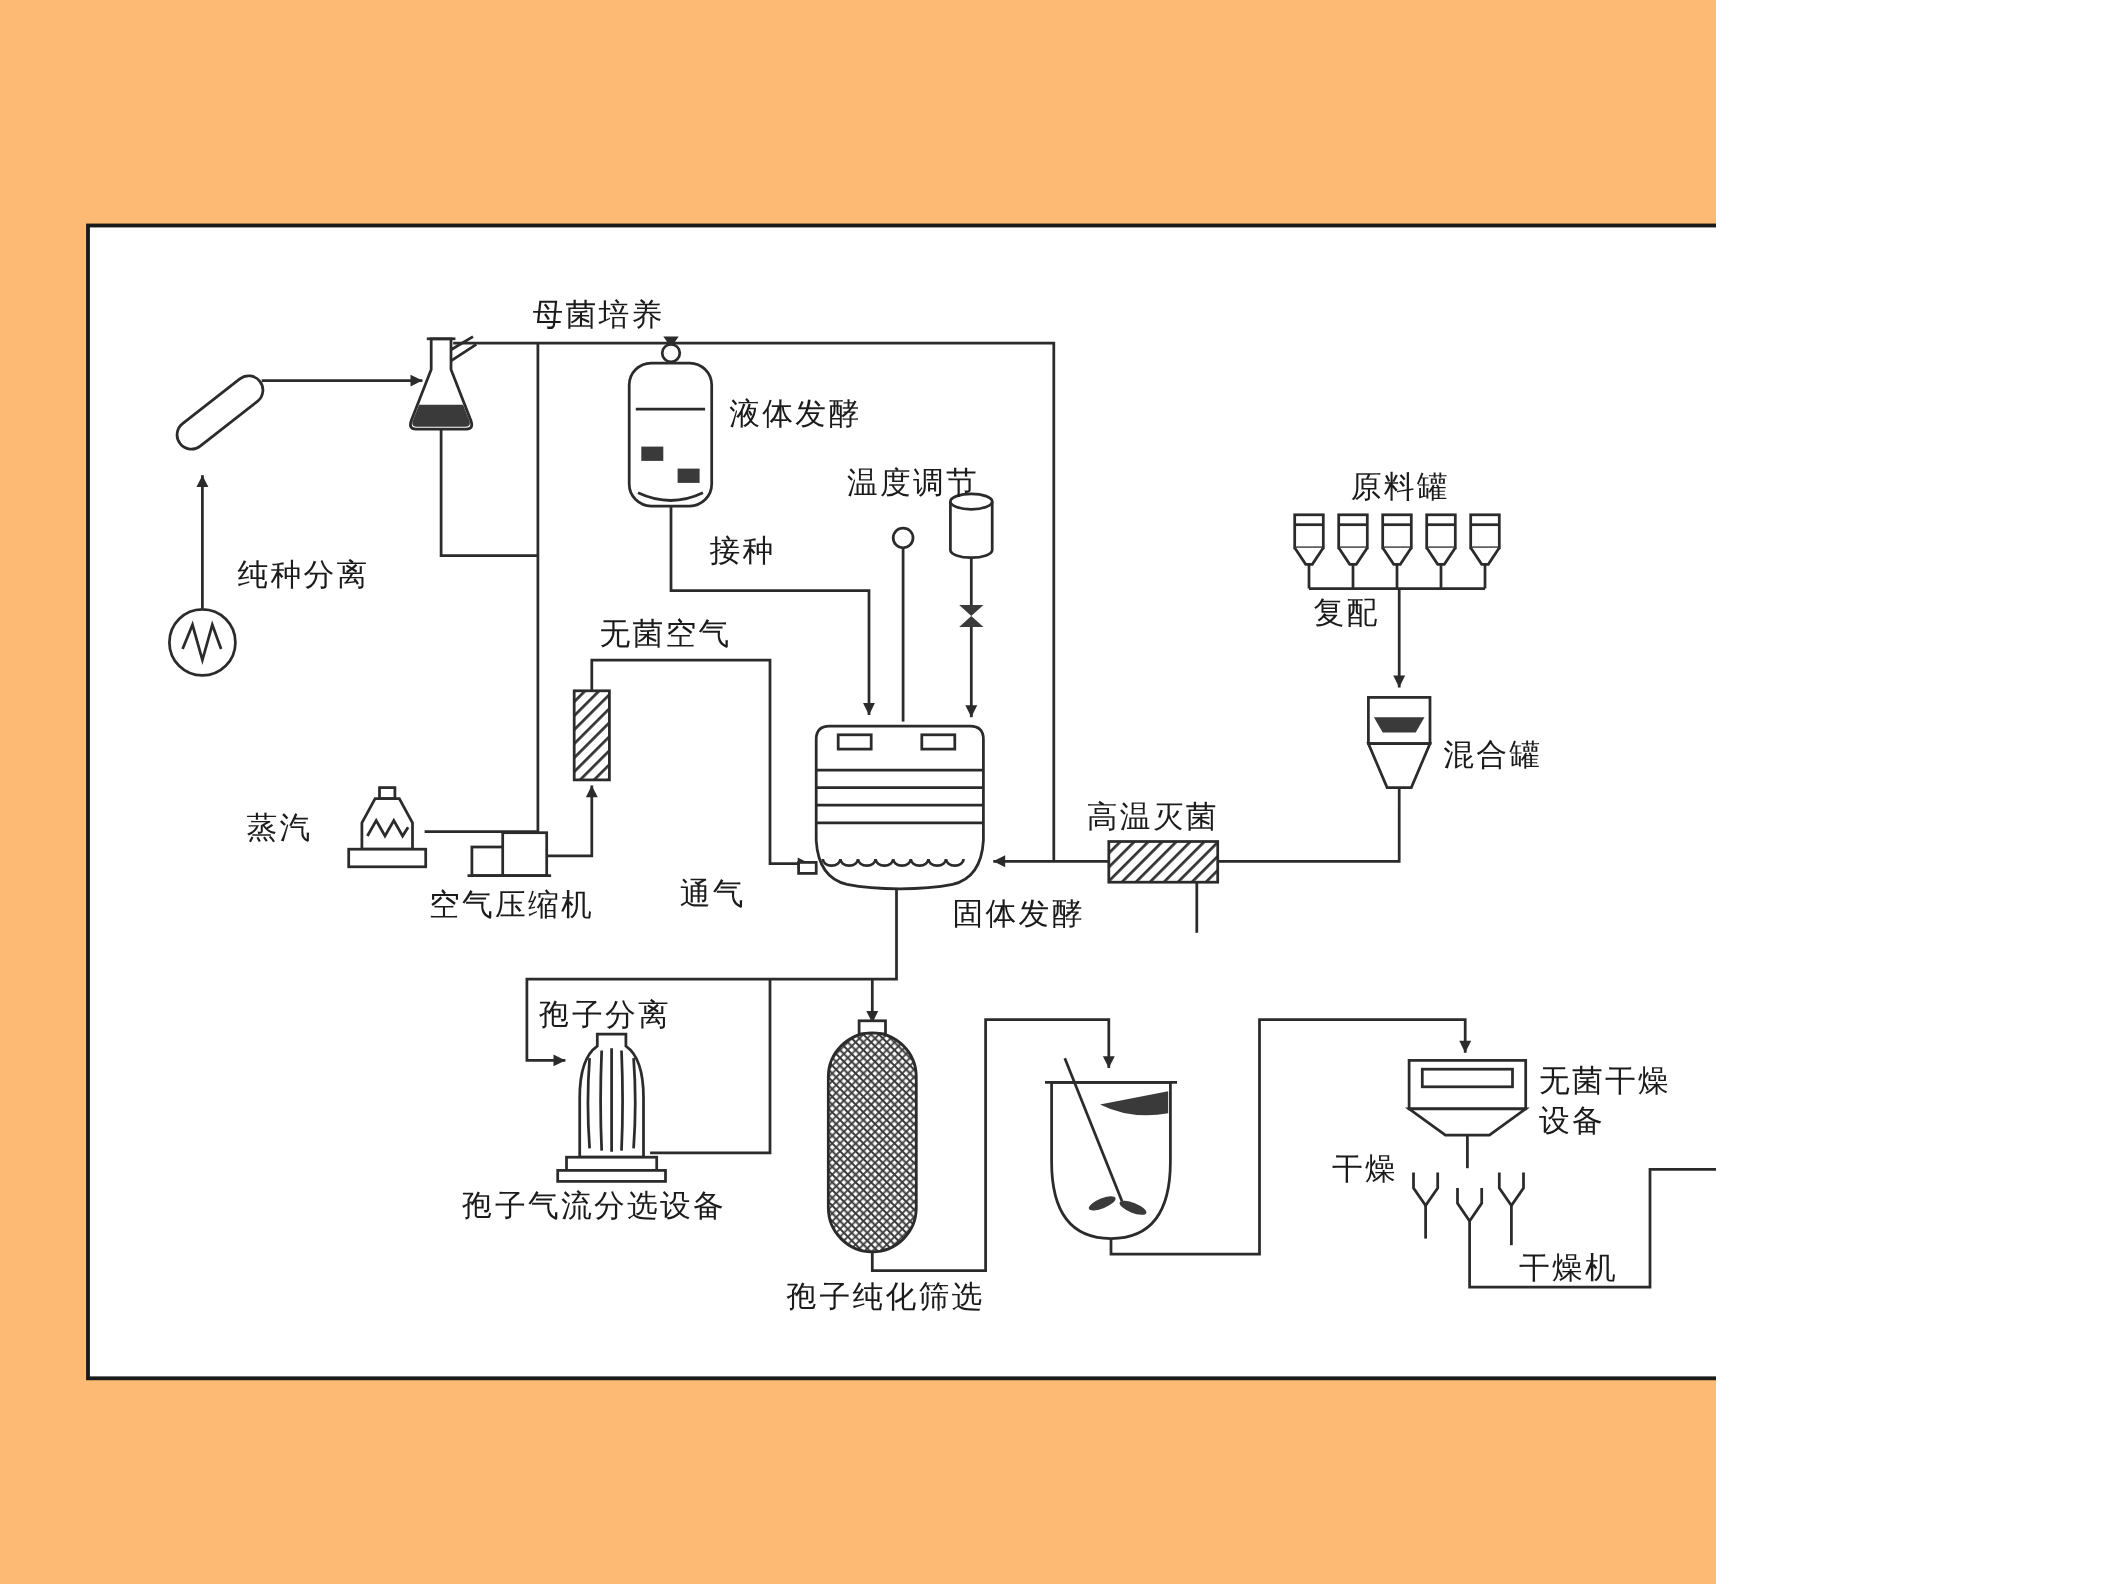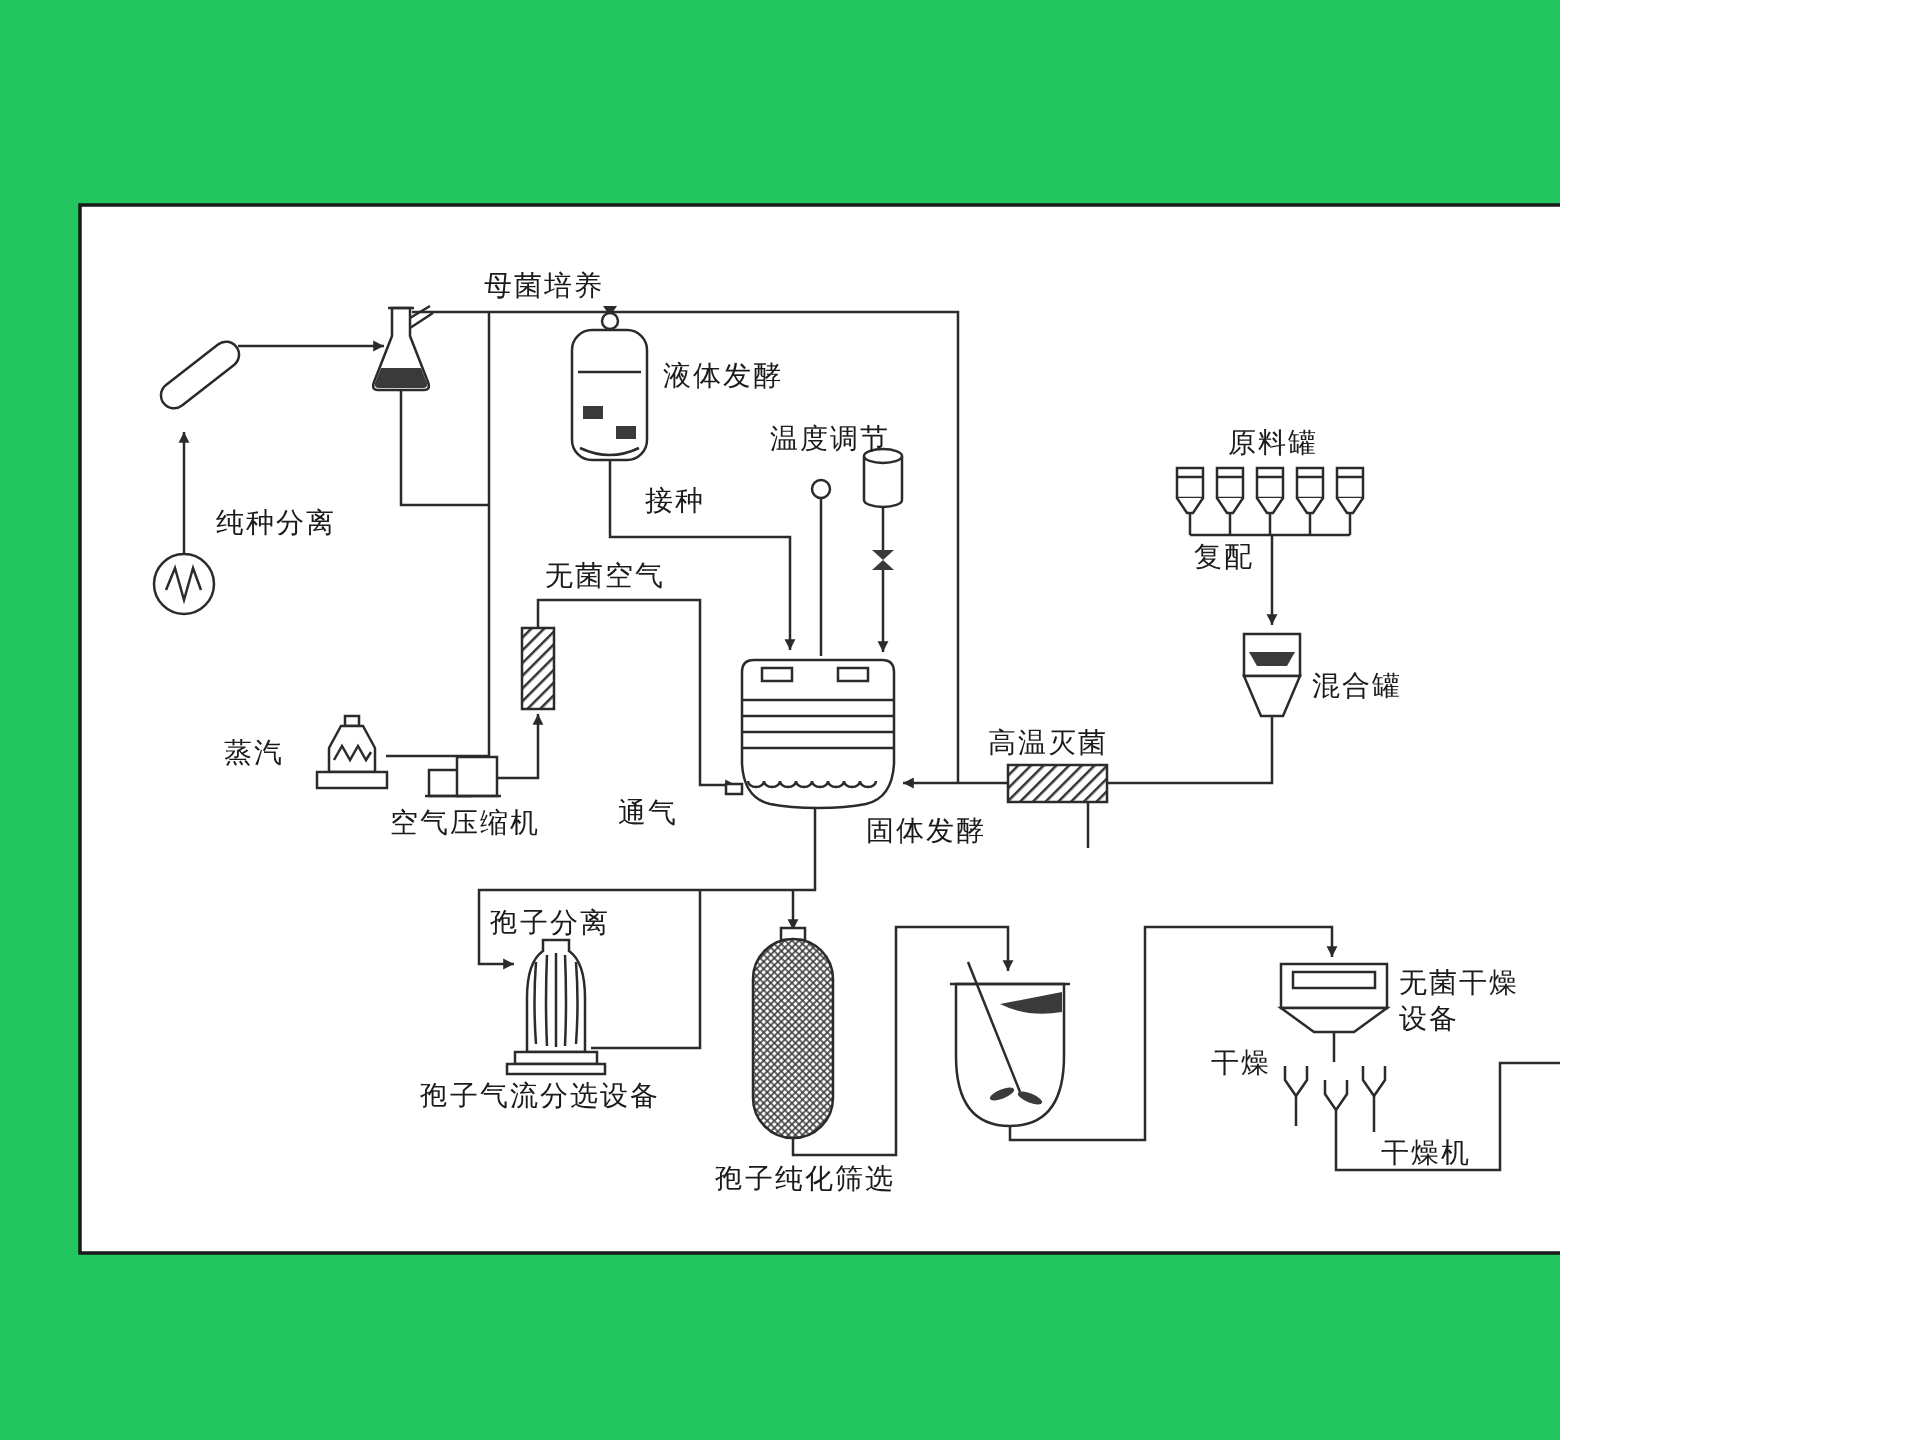--- a/index.html
+++ b/index.html
@@ -1,16 +1,16 @@
 <!DOCTYPE html>
 <html><head>
 <meta charset="utf-8">
 <style>
   html,body{margin:0;padding:0;background:#ffffff;}
-  .stage{position:relative;width:1560px;height:1440px;background:#22c55e;overflow:hidden;}
+  .stage{position:relative;width:1560px;height:1440px;background:#fdba74;overflow:hidden;}
   svg{position:absolute;left:0;top:0;}
   .ln{stroke:#2b2b2b;stroke-width:2.5;fill:none;}
   .shape{stroke:#2b2b2b;stroke-width:2.5;fill:#ffffff;}
   .dark{fill:#3a3a3a;stroke:none;}
   .lbl{font-family:"Liberation Sans",sans-serif;font-size:28px;fill:#1b1b1b;letter-spacing:2px;}
 </style>
 </head>
 <body>
 
 <div class="stage">

